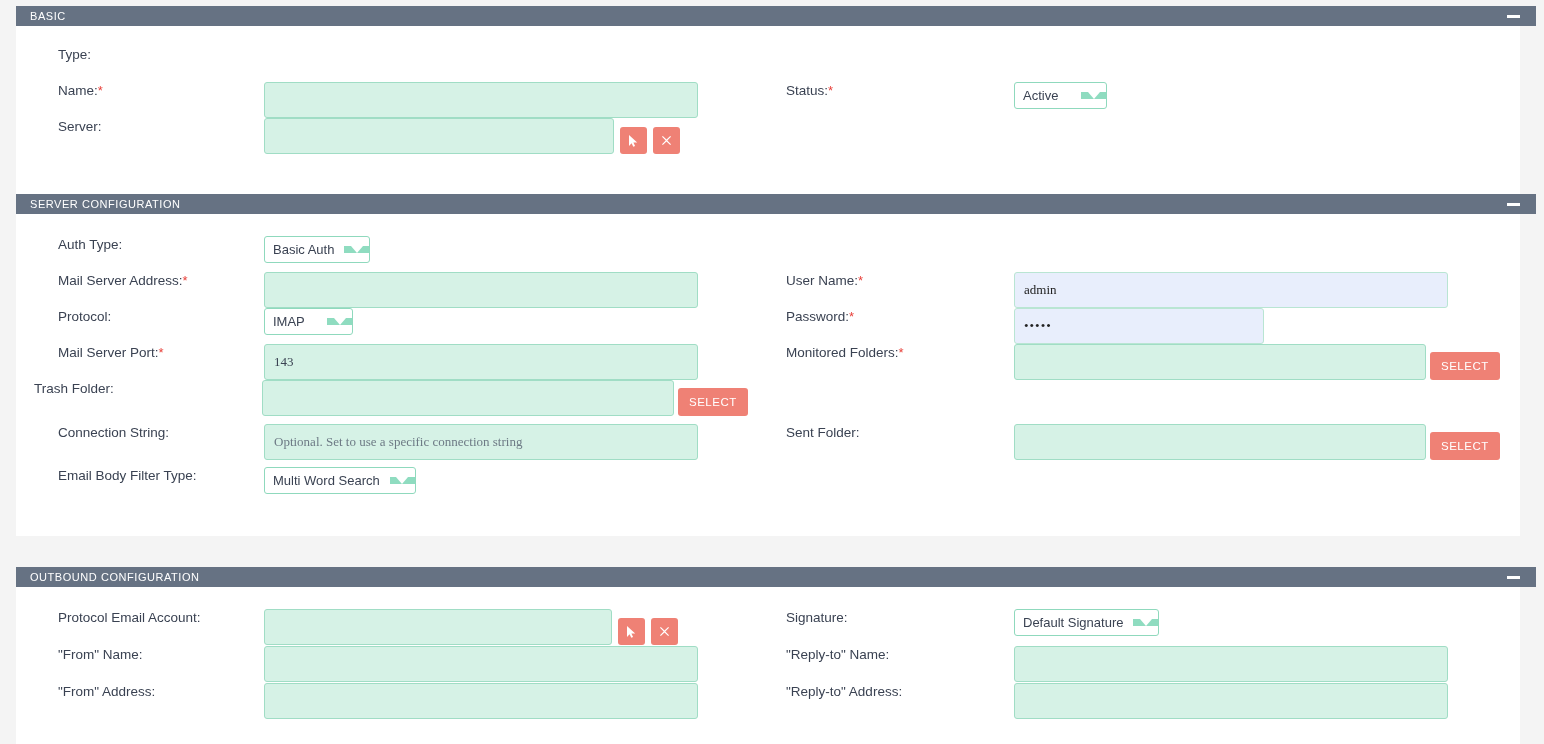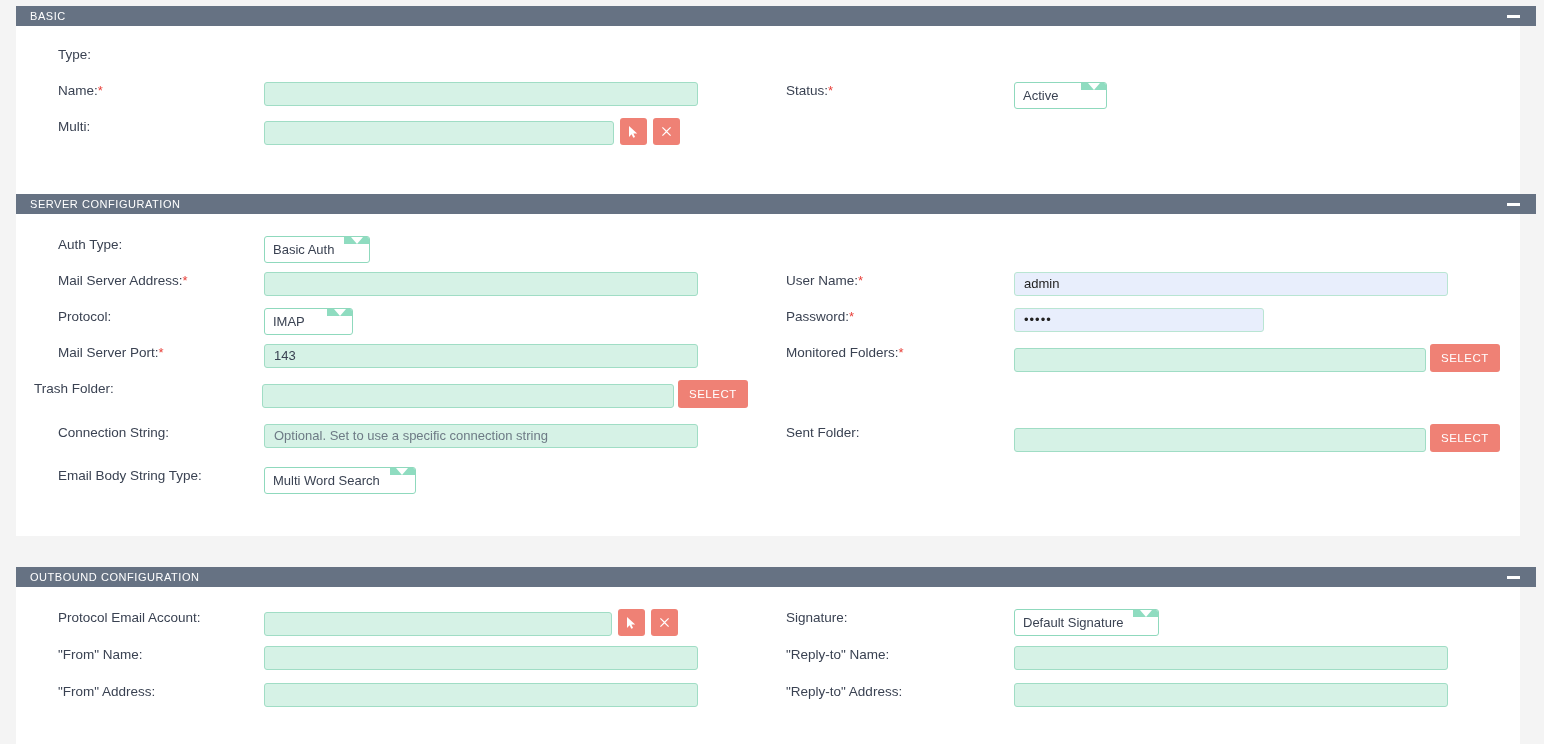--- a/index.html
+++ b/index.html
@@ -56,44 +56,44 @@
     color: #3a4252;
     line-height: 18px;
     white-space: nowrap;
   }
   .lbl .req { color: #e8403a; font-size: 13px; }
   .ctl { flex: 1; position: relative; }
 
   
   .txt {
     display: block;
-    height: 24px;
+    height: 36px;
     background: #d6f2e6;
     border: 1px solid #a0ddc5;
     border-radius: 3px;
     font-size: 13px;
     color: #3a4252;
-    font-family: Liberation Sans, sans-serif;
+    font-family: Liberation Serif, serif;
     padding: 0 9px;
     line-height: 26px;
     outline: none;
   }
   .txt::placeholder { color: #6d7a85; opacity: 1; }
   .txt.autofill {
     background: #e8eefc;
     border: 1px solid #b9e5d3;
     color: #222;
   }
   .w-wide { width: 434px; }
   .w-sel  { width: 412px; }
 
   
   .dd {
     display: inline-flex;
-    align-items: flex-start;
+    align-items: center;
     height: 27px;
     border: 1px solid #8fd9bd;
     border-radius: 3px;
     background: #ffffff;
     overflow: hidden;
     cursor: pointer;
   }
   .dd .val {
     padding: 0 10px 0 8px;
     font-size: 13px;
@@ -197,21 +197,21 @@
             <span class="dd dd-status">
               <span class="val">Active</span>
               <span class="arw"></span>
             </span>
           </div>
         </div>
       </div>
 
       <div class="row" style="height:36px;">
         <div class="col">
-          <div class="lbl">Multi:</div>
+          <div class="lbl">Server:</div>
           <div class="ctl inline gap6">
             <input class="txt" style="width: 350px;" type="text" value="">
             <span class="iconbtn">
               <svg width="11" height="12" viewBox="0 0 11 12">
                   <path d="M1 0 L1 11 L3.6 8.3 L5.3 11.8 L7.1 11 L5.4 7.6 L9.2 7.4 Z" fill="#ffffff"></path>
                 </svg>
             </span>
             <span class="iconbtn">
               <svg width="9" height="9" viewBox="0 0 9 9">
                   <path d="M0.8 0 L4.5 3.6 L8.2 0 L9 0.8 L5.3 4.5 L9 8.2 L8.2 9 L4.5 5.4 L0.8 9 L0 8.2 L3.7 4.5 L0 0.8 Z" fill="#ffffff"></path>
@@ -327,21 +327,21 @@
           <div class="lbl" style="width:246px;padding-left:18px;">Sent Folder:</div>
           <div class="ctl inline gap4">
             <input class="txt w-sel" type="text" value="" style="">
             <span class="btn-select">SELECT</span>
           </div>
         </div>
       </div>
 
       <div class="row" style="height:36px;">
         <div class="col">
-          <div class="lbl">Email Body String Type:</div>
+          <div class="lbl">Email Body Filter Type:</div>
           <div class="ctl">
             <span class="dd dd-filter">
               <span class="val">Multi Word Search</span>
               <span class="arw"></span>
             </span>
           </div>
         </div>
         <div class="col"></div>
       </div>
 

